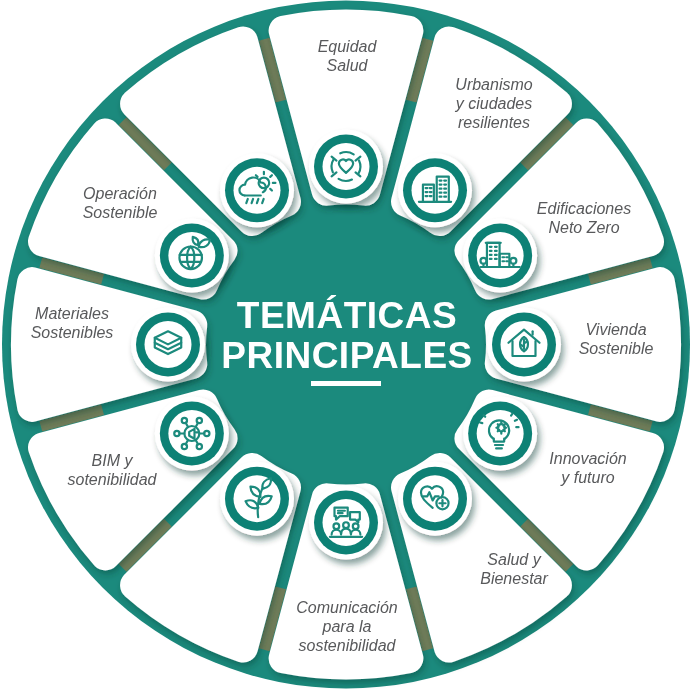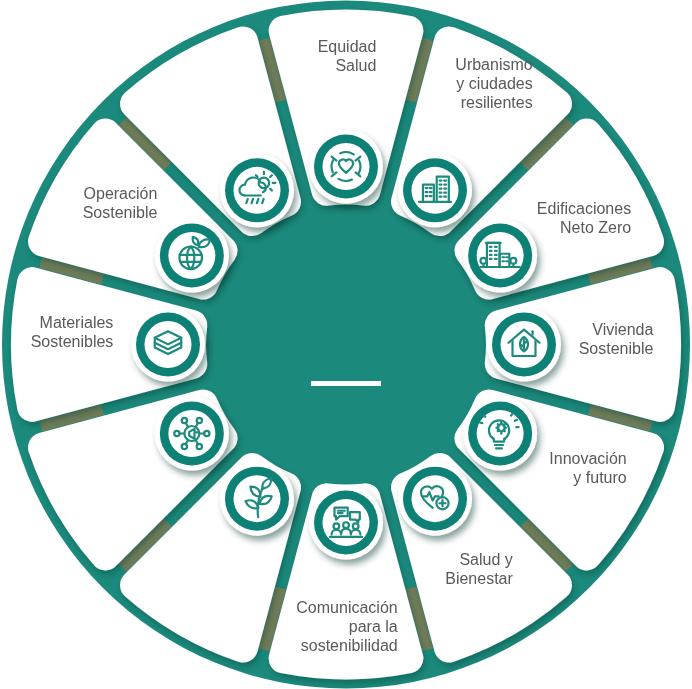--- a/index.html
+++ b/index.html
@@ -1,20 +1,20 @@
 <!DOCTYPE html>
 <html style="--text: #58595B;"><head>
 <meta charset="utf-8">
 <style>
   html,body{margin:0;padding:0;background:#ffffff;}
   .stage{position:relative;width:692px;height:689px;overflow:hidden;
          font-family:"Liberation Sans",sans-serif;}
   #wheel{position:absolute;left:0;top:0;}
-  .petal-label{position:absolute;transform:translate(-50%,-50%);text-align:right;
-               color:var(--text,#58595B);font-size:16px;line-height:1.18;white-space:nowrap;}
+  .petal-label{position:absolute;transform:translate(-50%,-50%);text-align:center;
+               color:var(--text,#58595B);font-size:16px;line-height:1.18;white-space:nowrap;font-style:italic;}
   .petal-label span{display:block;}
   .title{position:absolute;left:347px;top:336px;transform:translate(-50%,-50%);
          text-align:center;color:#ffffff;font-weight:bold;font-size:37px;line-height:1.08;
          letter-spacing:.5px;white-space:nowrap;}
   .title span{display:block;}
   .underline{position:absolute;left:311px;top:381px;width:70px;height:5px;background:#ffffff;}
 </style>
 </head>
 <body>
 
@@ -271,50 +271,58 @@
             <circle cx="30" cy="17.5" r="4.6"></circle>
           </g>
         </g>
       </g>
     </svg>
 
   <div class="petal-label" style="left:347px;top:57px">
     <span>Equidad</span>
     <span>Salud</span>
   </div>
-  <div class="petal-label" style="left:494px;top:84px">
+  <div class="petal-label" style="left:494px;top:104px">
     <span>Urbanismo</span>
     <span>y ciudades</span>
     <span>resilientes</span>
   </div>
   <div class="petal-label" style="left:584px;top:219px">
     <span>Edificaciones</span>
     <span>Neto Zero</span>
   </div>
   <div class="petal-label" style="left:616px;top:340px">
     <span>Vivienda</span>
     <span>Sostenible</span>
   </div>
   <div class="petal-label" style="left:588px;top:469px">
     <span>Innovación</span>
     <span>y futuro</span>
   </div>
-  <div class="petal-label" style="left:479px;top:570px">
+  <div class="petal-label" style="left:514px;top:570px">
     <span>Salud y</span>
     <span>Bienestar</span>
   </div>
   <div class="petal-label" style="left:347px;top:627px">
     <span>Comunicación</span>
     <span>para la</span>
     <span>sostenibilidad</span>
   </div>
-  <div class="petal-label" style="left:72px;top:333px">
+  <div class="petal-label" style="left:112px;top:471px">
+    <span>BIM y</span>
+    <span>sotenibilidad</span>
+  </div>
+  <div class="petal-label" style="left:72px;top:324px">
     <span>Materiales</span>
     <span>Sostenibles</span>
   </div>
   <div class="petal-label" style="left:120px;top:204px">
     <span>Operación</span>
     <span>Sostenible</span>
   </div>
 
+  <div class="title">
+    <span>TEMÁTICAS</span>
+    <span>PRINCIPALES</span>
+  </div>
   <div class="underline"></div>
 
 </div>
 
 </body></html>

